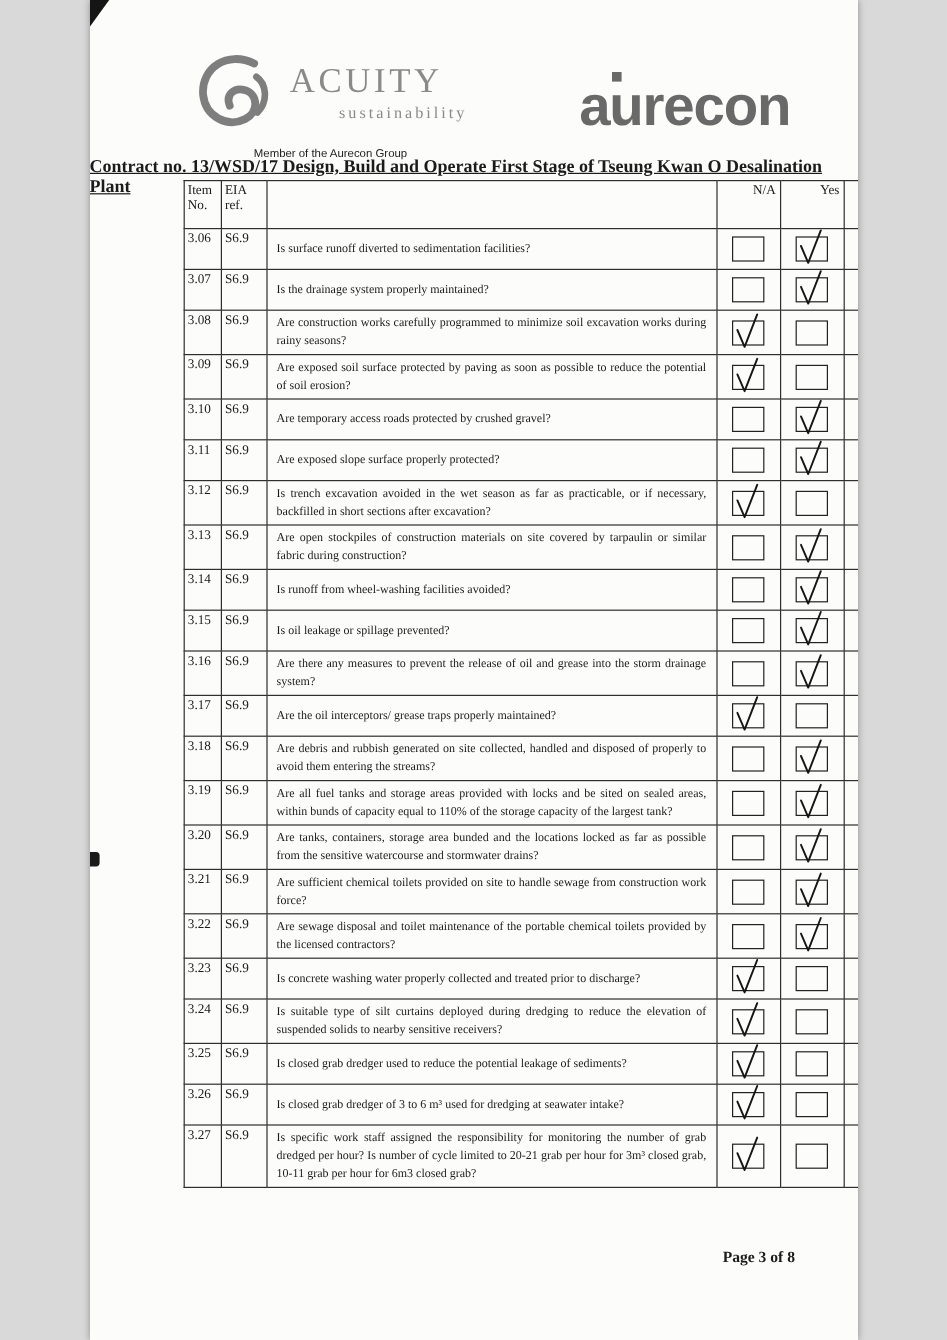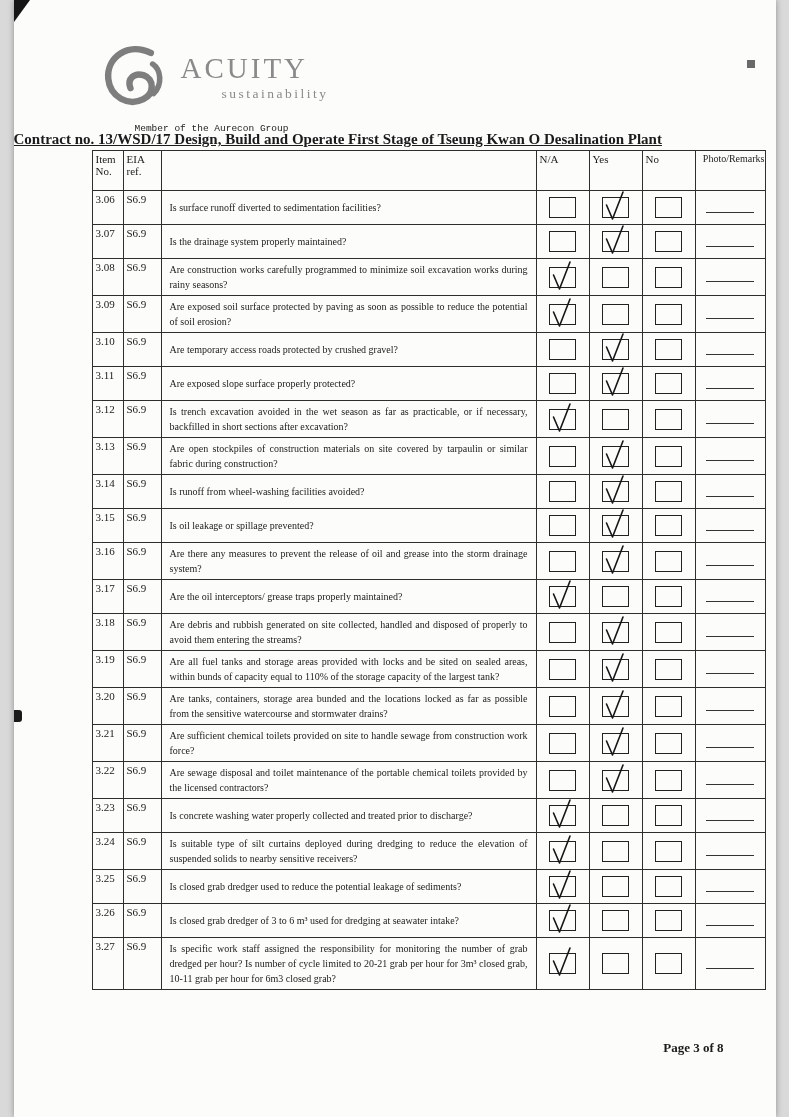--- a/index.html
+++ b/index.html
@@ -1,54 +1,54 @@
 <!DOCTYPE html>
 <html><head>
 <meta charset="utf-8">
 <style>
   html,body { margin:0; padding:0; background:#d9d9d9; }
   .page {
-    position:relative; width:762px; height:1117px; margin:0 auto;
+    position:relative; width:640px; height:1117px; margin:0 auto;
     background:#fcfcfa; color:#1b1b1b;
     font-family:"Liberation Serif", serif;
     overflow:hidden;
     box-shadow:0 0 6px rgba(0,0,0,.35);
   }
   
   .corner-artifact { position:absolute; top:0; left:0; width:0; height:0;
     border-top:22px solid #151515; border-right:16px solid transparent; }
   .edge-speck { position:absolute; left:0; top:710px; width:8px; height:12px; background:#1a1a1a; border-radius:0 3px 3px 0; }
 
   
   .hdr { position:absolute; top:40px; left:85px; right:56px; }
   .acuity { position:absolute; left:0; top:0; }
   .acuity-row { display:flex; align-items:flex-start; }
   .swirl { width:74px; height:74px; }
   .swirl path { stroke:#7e7e7e; fill:none; stroke-linecap:round; }
   .acuity-text { margin-left:8px; padding-top:12px; }
   .acuity-name { font-size:29px; letter-spacing:3px; color:#8a8a8a; font-family:"Liberation Serif", serif; }
   .acuity-tag  { font-size:13.5px; letter-spacing:2.5px; color:#8a8a8a; margin-top:1px; margin-left:41px; }
-  .acuity-member { font-size:9.5px; color:#222; margin-top:9px; margin-left:36px; font-family:Liberation Mono, monospace; }
+  .acuity-member { font-size:9.5px; color:#222; margin-top:9px; margin-left:52px; font-family:Liberation Sans, sans-serif; }
   .aurecon { position:absolute; right:0; top:12px; padding-top:12px; }
   .aurecon-word { font-family:"Liberation Sans", sans-serif; font-weight:bold;
     font-size:47px; line-height:1; color:#696969; letter-spacing:-1px; }
   .aurecon-sq { position:absolute; left:27px; top:8px; width:8px; height:8px; background:#696969; }
 
   
   .doc-title { position:absolute; top:131px; left:0; right:0; text-align:left;
     font-weight:bold; font-size:15px; text-decoration:underline; }
 
   
   table.checklist { position:absolute; left:78px; top:150px; width:673px;
     border-collapse:collapse; table-layout:fixed; }
   .checklist th, .checklist td { border:1px solid #2e2e2e; }
   .checklist thead tr { height:40px; }
   .checklist th { font-weight:normal; font-size:11px; vertical-align:top; padding:2px 3px; }
   th.h-item, th.h-eia { text-align:left; }
-  th.h-chk { text-align:left;font-family:Liberation Serif, serif; }
+  th.h-chk { text-align:right;font-family:Liberation Serif, serif; }
   th.h-rem { text-align:right; font-size:10px; white-space:nowrap; padding-left:0; padding-right:0; }
   .checklist tbody tr { height:34px; }
   td.meta { vertical-align:top; font-size:11px; padding:2px 1px 0 3px;margin-top:32px; }
   td.q { vertical-align:middle; font-size:10px; line-height:1.5;
     padding:3px 8px; text-align:justify; }
   td.chk { text-align:center; vertical-align:middle; }
   td.rem { vertical-align:middle; text-align:center; }
   .box { display:inline-block; position:relative; width:25px; height:19px;
     border:1.6px solid #222; vertical-align:middle; }
   .tick { position:absolute; left:-1px; top:-9px; width:24px; height:34px; overflow:visible; }
@@ -76,20 +76,21 @@
         <div class="acuity-text">
           <div class="acuity-name">ACUITY</div>
           <div class="acuity-tag">sustainability</div>
         </div>
       </div>
       <div class="acuity-member">Member of the Aurecon Group</div>
     </div>
 
     <div class="aurecon">
       <span class="aurecon-sq"></span>
+      <span class="aurecon-word">aurecon</span>
     </div>
   </div>
 
   <div class="doc-title">Contract no. 13/WSD/17 Design, Build and Operate First Stage of Tseung Kwan O Desalination Plant</div>
 
   <table class="checklist">
     <colgroup>
       <col style="width:31px">
         <col style="width:38px">
         <col style="width:375px">

